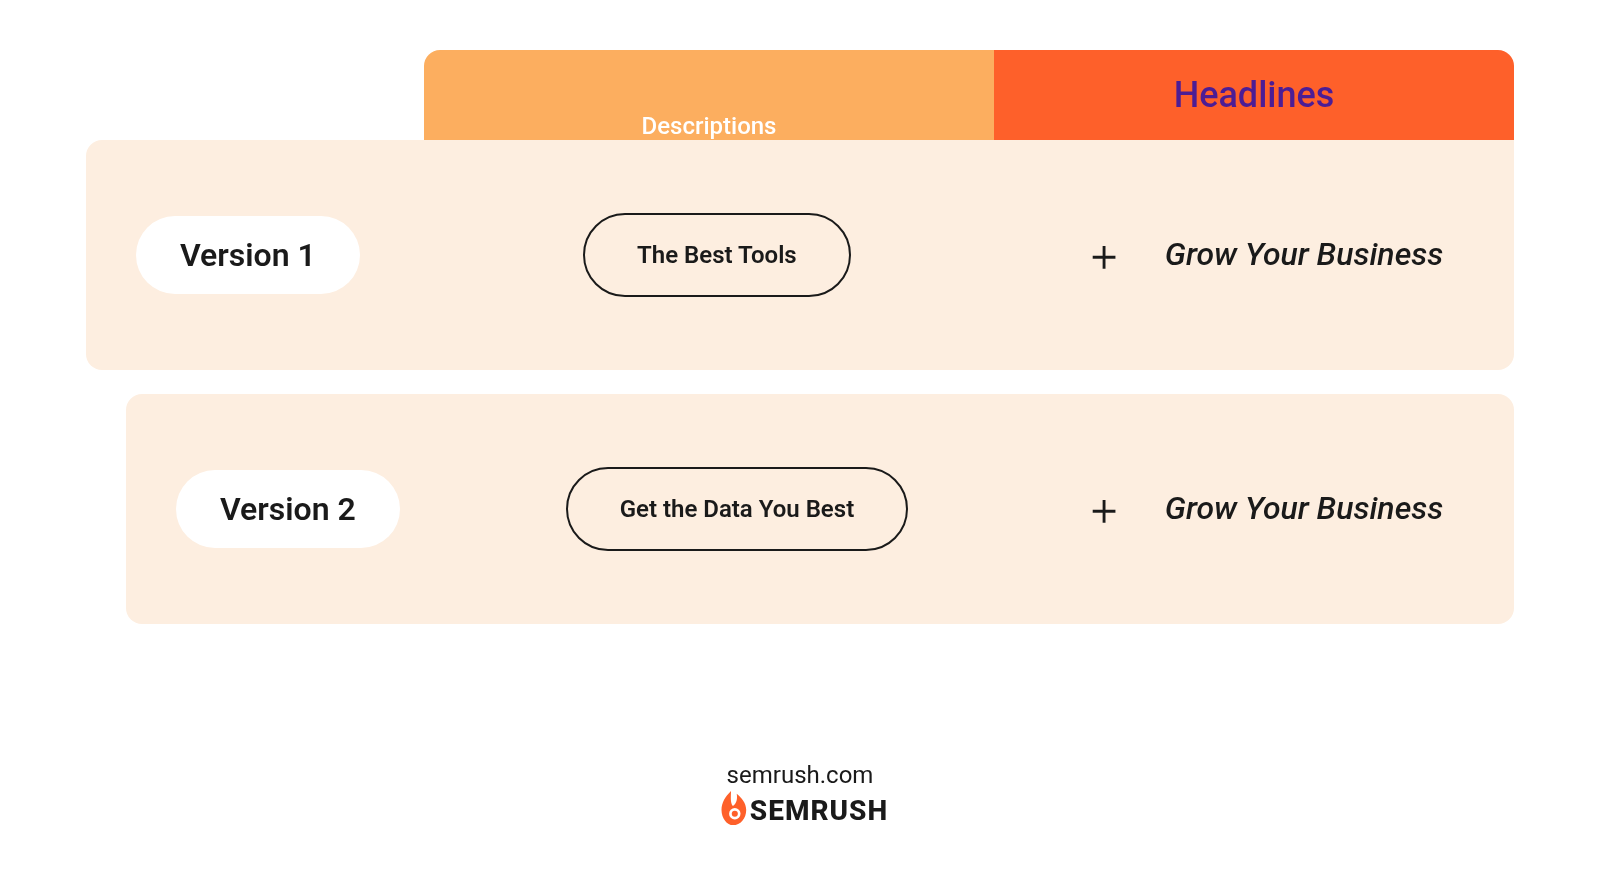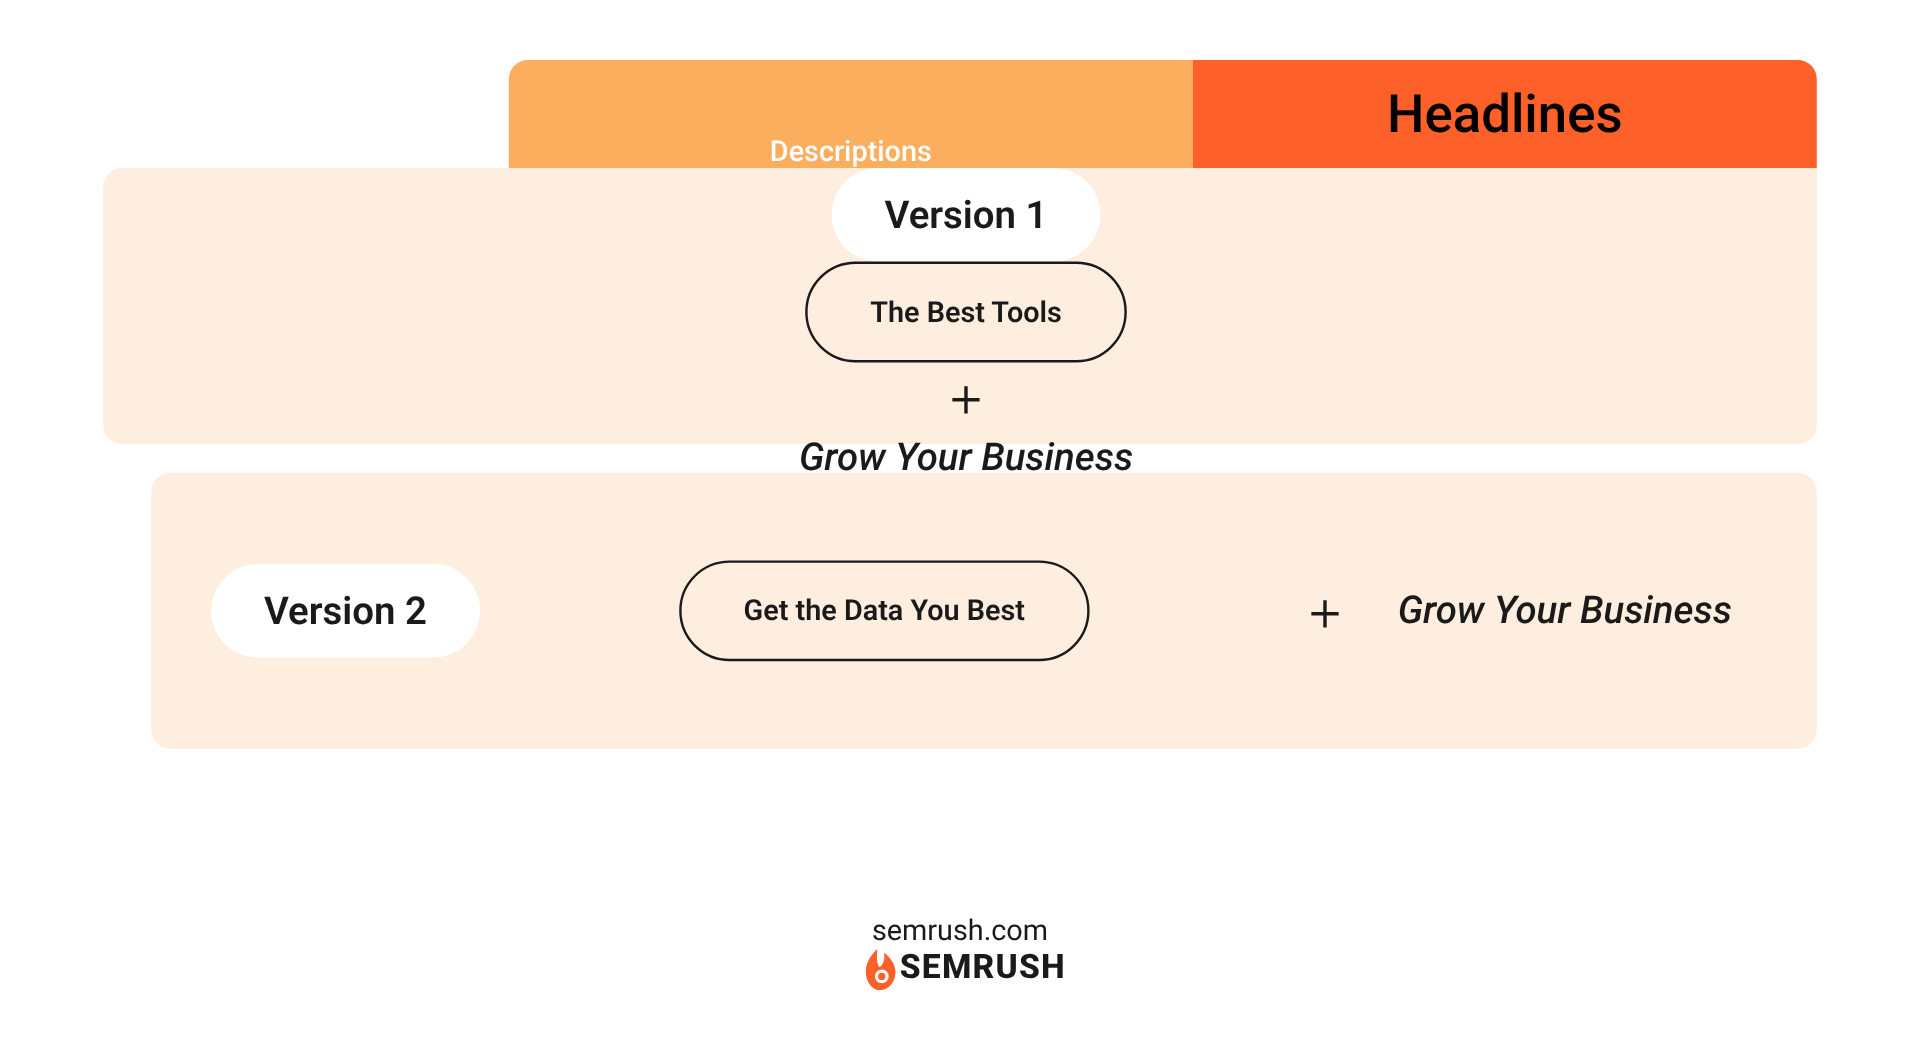--- a/index.html
+++ b/index.html
@@ -34,34 +34,34 @@
     font-size: 24px;
     font-weight: 500;
   }
   .header-headlines {
     width: 520px;
     background: #FE602A;
     border-top-right-radius: 16px;
     display: flex;
     align-items: center;
     justify-content: center;
-    color: #000000;
-    font-size: 44px;
+    color: #4c1d95;
+    font-size: 36px;
     font-weight: 500;
   }
   .row {
     display: flex;
     align-items: center;
     background: #FDEEE0;
     border-radius: 16px;
     height: 230px;
     padding: 0 40px 0 50px;
   }
   .row + .row { margin-top: 24px; margin-left: 40px; }
-  .row.first { border-top-right-radius: 0; flex-direction: column; }
+  .row.first { border-top-right-radius: 0; }
   .version-pill {
     background: #ffffff;
     border-radius: 999px;
     padding: 20px 44px;
     font-size: 32px;
     font-weight: 600;
     color: #1a1a1a;
     text-align: center;
     white-space: nowrap;
   }
@@ -107,21 +107,21 @@
     align-items: center;
     flex-direction: column;
   }
   .footer-url {
     font-size: 24px;
     color: #1a1a1a;
     font-weight: 400;
   }
   .logo {
     display: flex;
-    align-items: flex-start;
+    align-items: flex-end;
   }
   .logo-text {
     font-size: 28px;
     font-weight: 800;
     letter-spacing: 1px;
     color: #1a1a1a;
   }
   .logo-icon {
     width: 38px;
     height: 38px;

